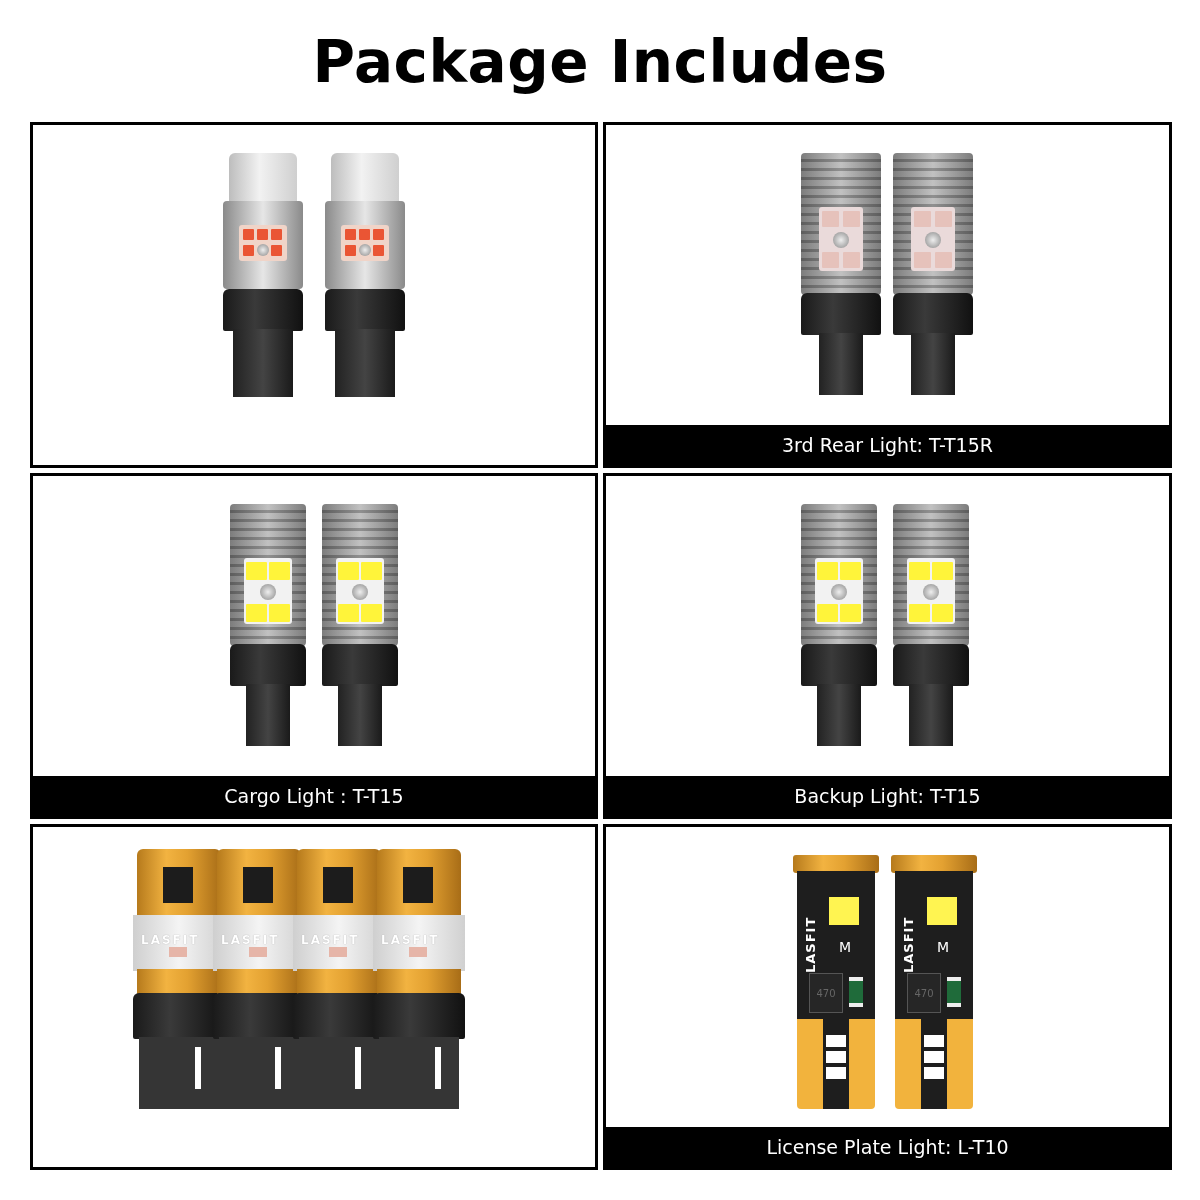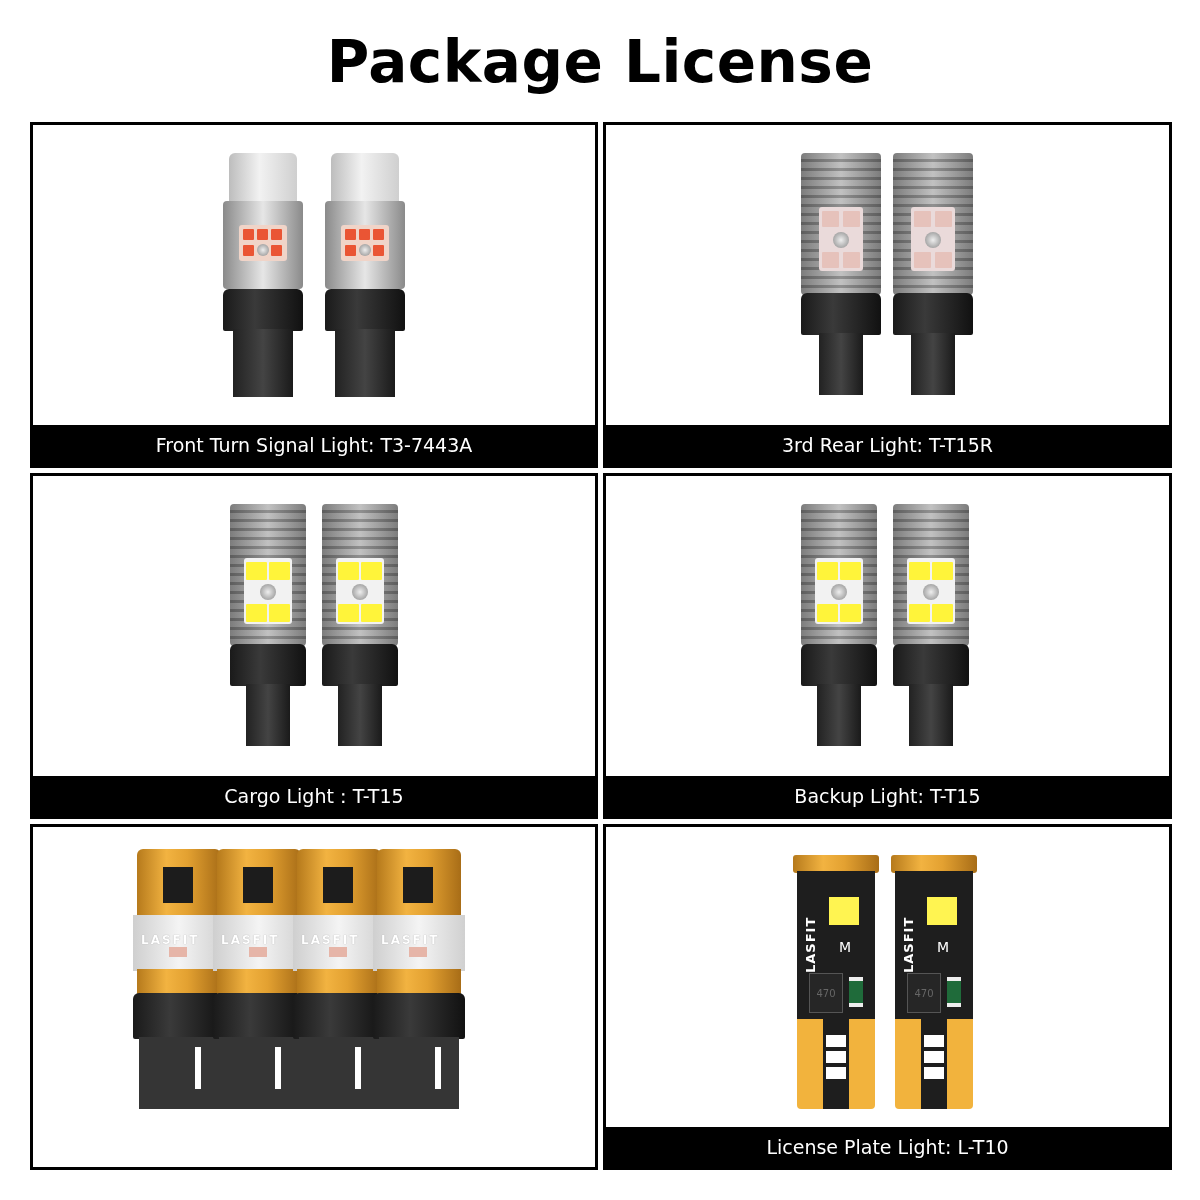--- a/index.html
+++ b/index.html
@@ -27,21 +27,21 @@
   .plug { position: absolute; background: linear-gradient(90deg,#222,#444 50%,#1a1a1a); }
   .chipboard { position: absolute; background: #e9e9e9; border-radius: 3px; }
   .led { position: absolute; border-radius: 1px; }
   .dot { position: absolute; border-radius: 50%; background: radial-gradient(circle,#eee,#888); }
   .pcb { position: absolute; background: #1e1e1e; }
   .gold { background: linear-gradient(90deg,#b67a1c,#f2b341 35%,#e3a131 60%,#a86d17); }
 </style>
 </head>
 <body>
 
-<div class="title">Package License</div>
+<div class="title">Package Includes</div>
 
 <div class="panel" style="left:30px;top:122px;width:568px;height:346px;">
   <div class="stage">
 
     <div class="bulb" style="left:190px;top:28px;width:80px;height:245px;">
       <div class="cap" style="left:6px;top:0;width:68px;height:50px;background:linear-gradient(90deg,#bdbdbd,#f2f2f2 45%,#cfcfcf);"></div>
       <div class="body" style="left:0;top:48px;width:80px;height:88px;background:linear-gradient(90deg,#8a8a8a,#e6e6e6 50%,#8a8a8a);"></div>
       <div class="chipboard" style="left:16px;top:72px;width:48px;height:36px;background:#f0d4c8;"></div>
       <div class="led" style="left:20px;top:76px;width:11px;height:11px;background:#ea5534;"></div>
       <div class="led" style="left:34px;top:76px;width:11px;height:11px;background:#ea5534;"></div>
@@ -60,21 +60,20 @@
       <div class="led" style="left:20px;top:76px;width:11px;height:11px;background:#ea5534;"></div>
       <div class="led" style="left:34px;top:76px;width:11px;height:11px;background:#ea5534;"></div>
       <div class="led" style="left:48px;top:76px;width:11px;height:11px;background:#ea5534;"></div>
       <div class="led" style="left:20px;top:92px;width:11px;height:11px;background:#ea5534;"></div>
       <div class="dot" style="left:34px;top:91px;width:12px;height:12px;"></div>
       <div class="led" style="left:48px;top:92px;width:11px;height:11px;background:#ea5534;"></div>
       <div class="base" style="left:0;top:136px;width:80px;height:42px;"></div>
       <div class="plug" style="left:10px;top:176px;width:60px;height:68px;"></div>
     </div>
   </div>
-  <div class="label">Front Turn Signal Light: T3-7443A</div>
 </div>
 
 <div class="panel" style="left:603px;top:122px;width:569px;height:346px;">
   <div class="stage">
     <div class="bulb" style="left:195px;top:28px;width:80px;height:245px;">
       <div class="body" style="left:0;top:0;width:80px;height:142px;background:repeating-linear-gradient(180deg,#cfcfcf 0 6px,#9a9a9a 6px 9px),linear-gradient(90deg,#999,#eee 50%,#999);background-blend-mode:multiply;"></div>
       <div class="chipboard" style="left:18px;top:54px;width:44px;height:64px;background:#eadada;"></div>
       <div class="led" style="left:21px;top:58px;width:17px;height:16px;background:#e6c2bb;"></div>
       <div class="led" style="left:42px;top:58px;width:17px;height:16px;background:#e6c2bb;"></div>
       <div class="dot" style="left:32px;top:79px;width:16px;height:16px;"></div>

